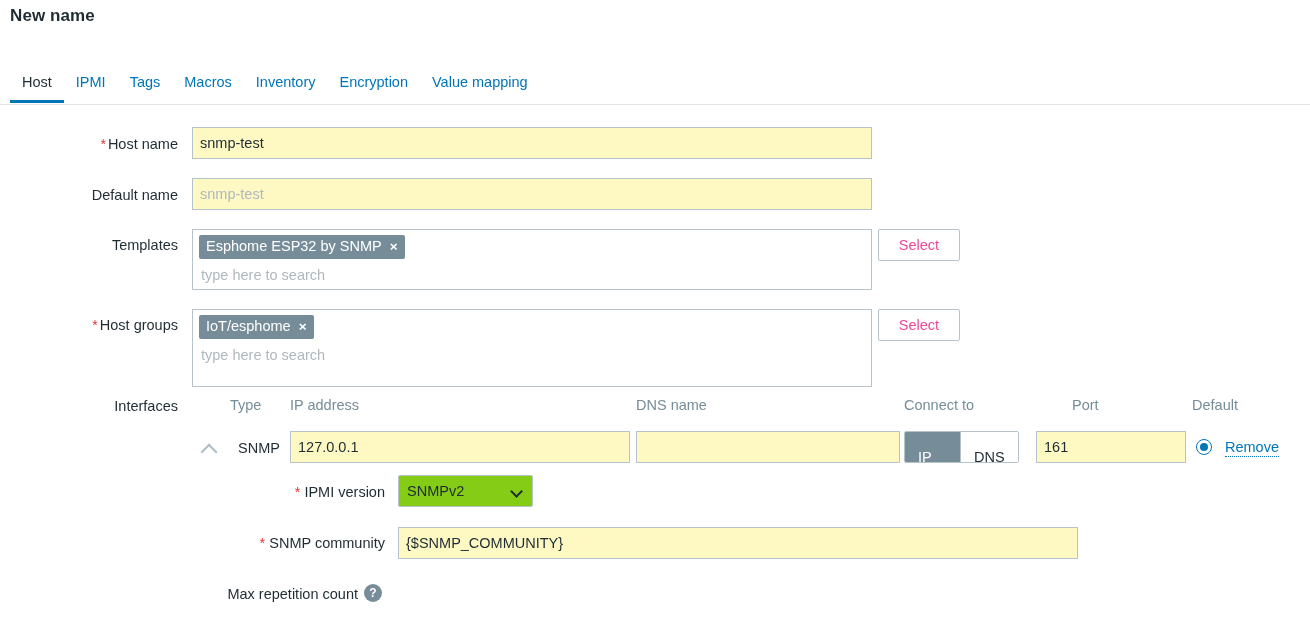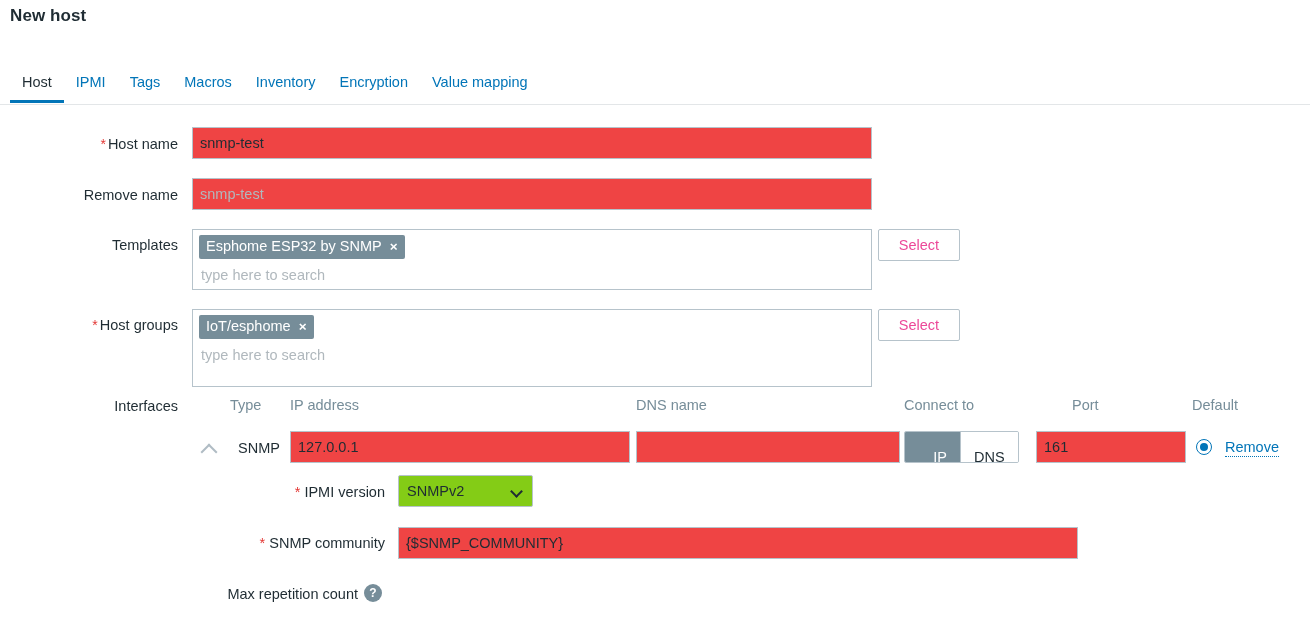--- a/index.html
+++ b/index.html
@@ -70,21 +70,21 @@
     text-align: right;
     font-size: 14.5px;
     color: #1f2c33;
     white-space: nowrap;
   }
 
   
   .input {
     position: absolute;
     border: 1px solid #b6c3cb;
-    background: #ef4444;
+    background: #fef9c3;
     font-family: "Liberation Sans", sans-serif;
     font-size: 14.5px;
     color: #1f2c33;
     padding: 0 7px;
     height: 32px;
     line-height: 30px;
     outline: none;
   }
   .input::placeholder { color: #b0b8bd; }
 
@@ -151,21 +151,21 @@
     height: 32px;
     border: 1px solid #b6c3cb;
     border-radius: 2px;
     overflow: hidden;
   }
   .seg {
     min-width: 56px;
     padding: 10px 13px;
     font-size: 14.5px;
     line-height: 30px;
-    text-align: right;
+    text-align: left;
     background: #ffffff;
     color: #1f2c33;
     cursor: pointer;
     border-right: 1px solid #b6c3cb;
   }
   .seg:last-child { border-right: none; }
   .seg.on {
     background: #768d99;
     color: #ffffff;
   }
@@ -259,39 +259,39 @@
     line-height: 18px;
     text-align: center;
     cursor: pointer;
   }
 </style>
 </head>
 <body>
 
 <div class="page">
 
-  <div class="page-title">New host</div>
+  <div class="page-title">New name</div>
 
   <div class="tabbar">
     <div class="tab active"><span>Host</span></div>
     <div class="tab"><span>IPMI</span></div>
     <div class="tab"><span>Tags</span></div>
     <div class="tab"><span>Macros</span></div>
     <div class="tab"><span>Inventory</span></div>
     <div class="tab"><span>Encryption</span></div>
     <div class="tab"><span>Value mapping</span></div>
   </div>
 
   <div class="label req" style="left:0; top:135px; width:178px;">
     <span class="star">*</span><span>Host name</span>
   </div>
   <input class="input" style="left: 192px; top: 127px; width: 680px;" value="snmp-test">
 
   <div class="label" style="left:0; top:186px; width:178px;">
-    <span>Remove name</span>
+    <span>Default name</span>
   </div>
   <input class="input" style="left: 192px; top: 178px; width: 680px;" placeholder="snmp-test">
 
   <div class="label" style="left:0; top:236px; width:178px;">
     <span>Templates</span>
   </div>
   <div class="multiselect" style="left:192px; top:229px; width:680px; height:61px;">
     <span class="chip">
       <span>Esphome ESP32 by SNMP</span><span class="x">×</span>
     </span>

